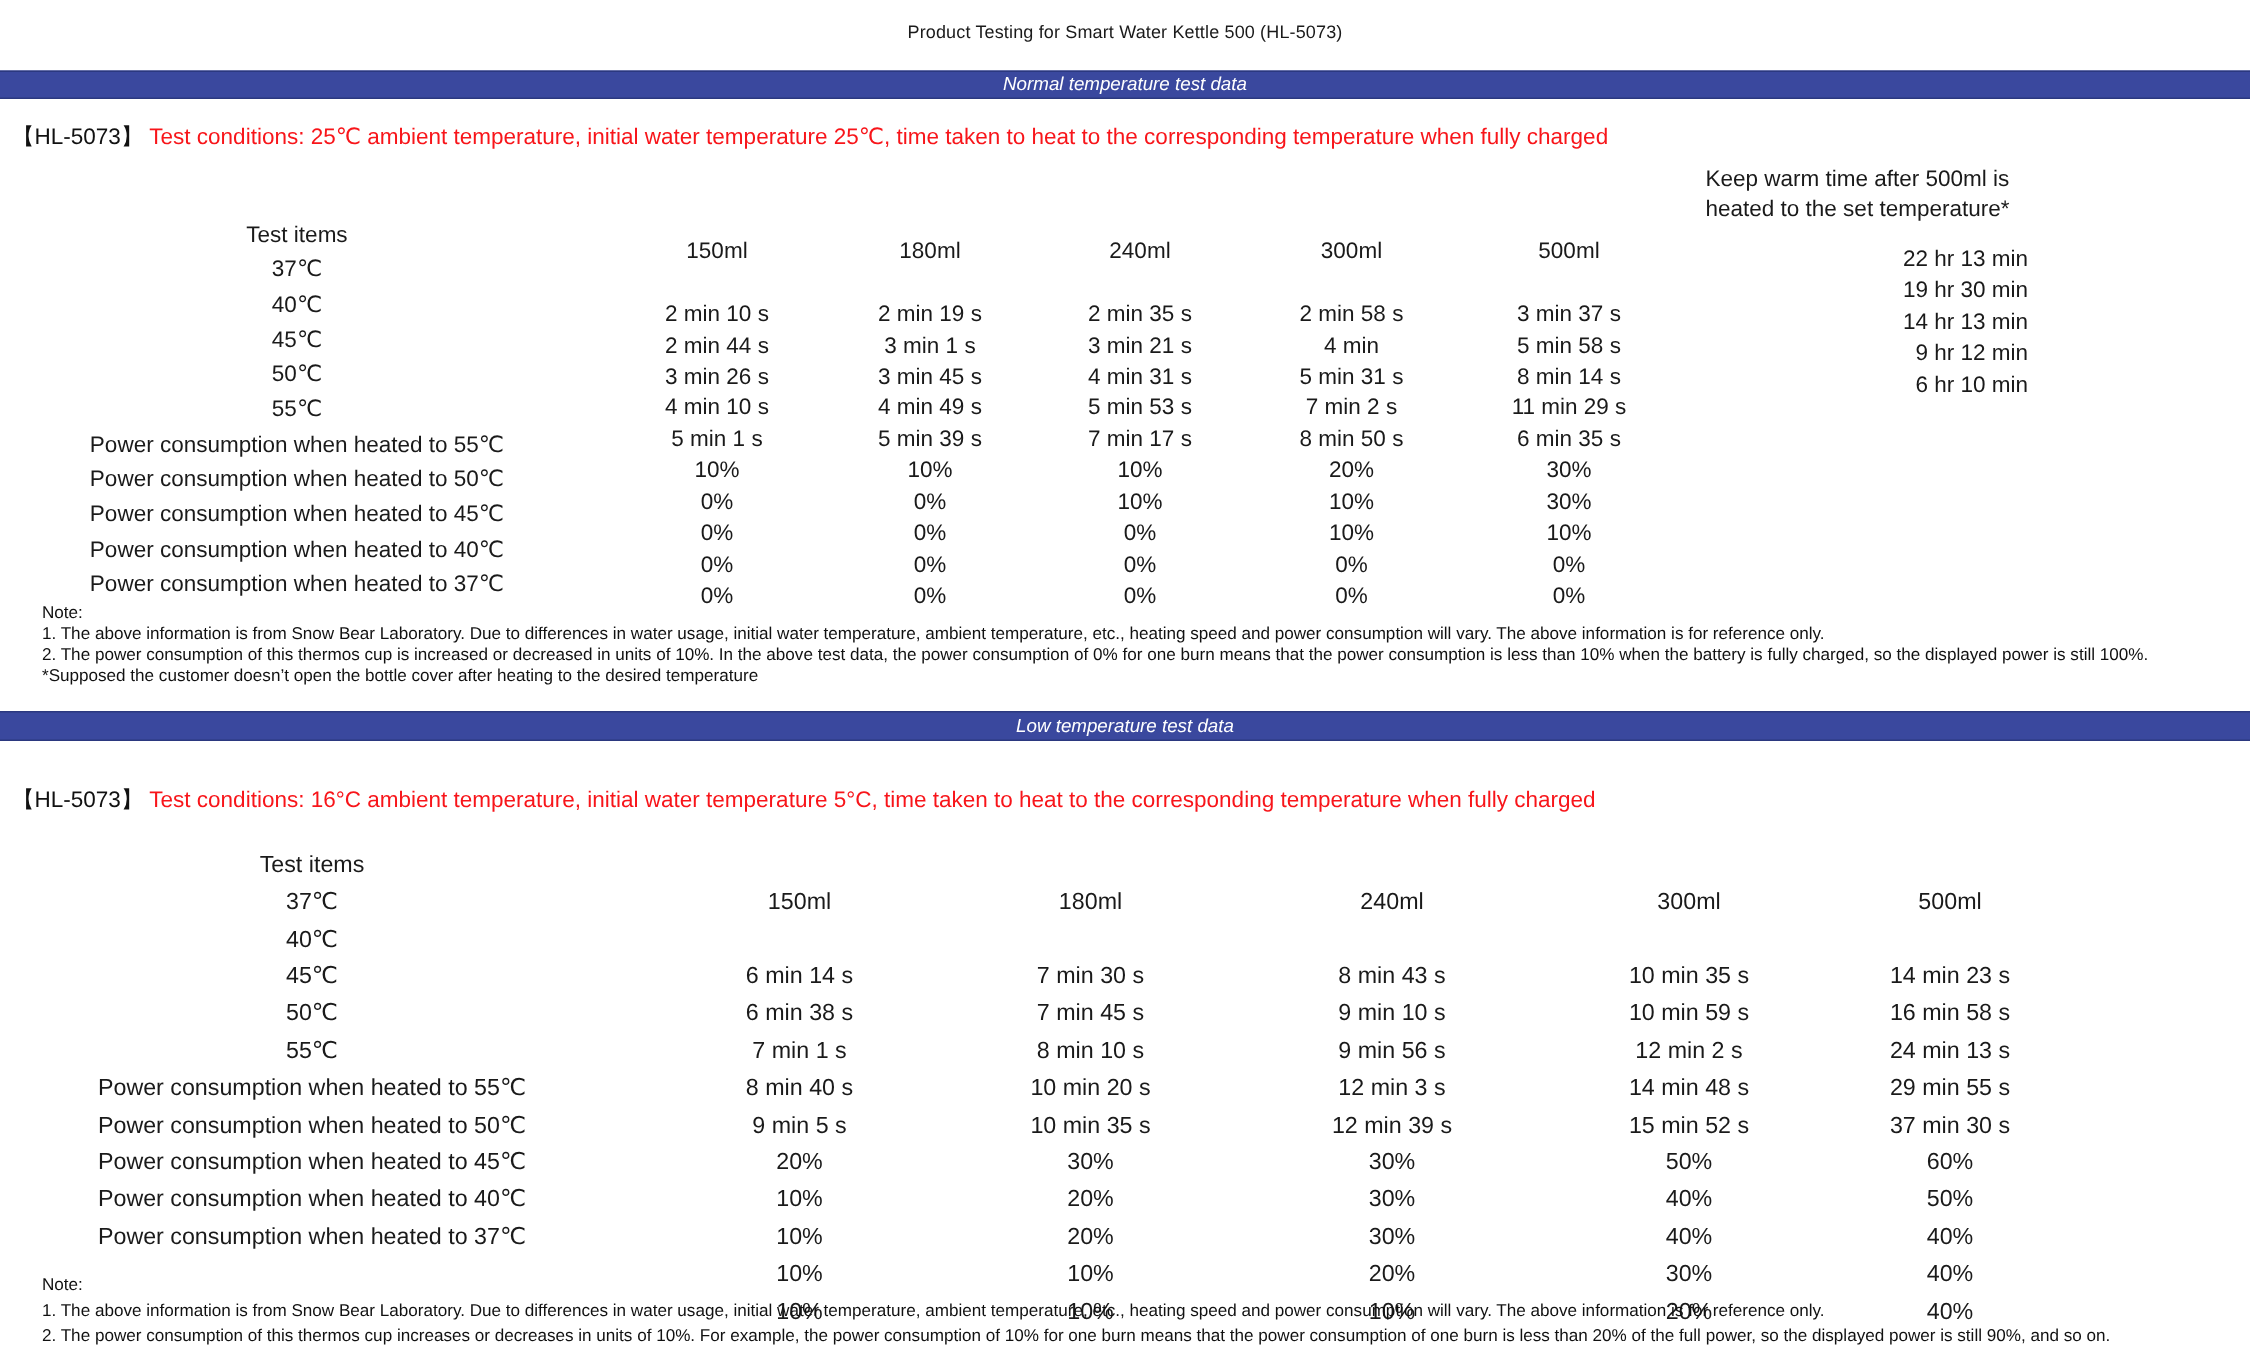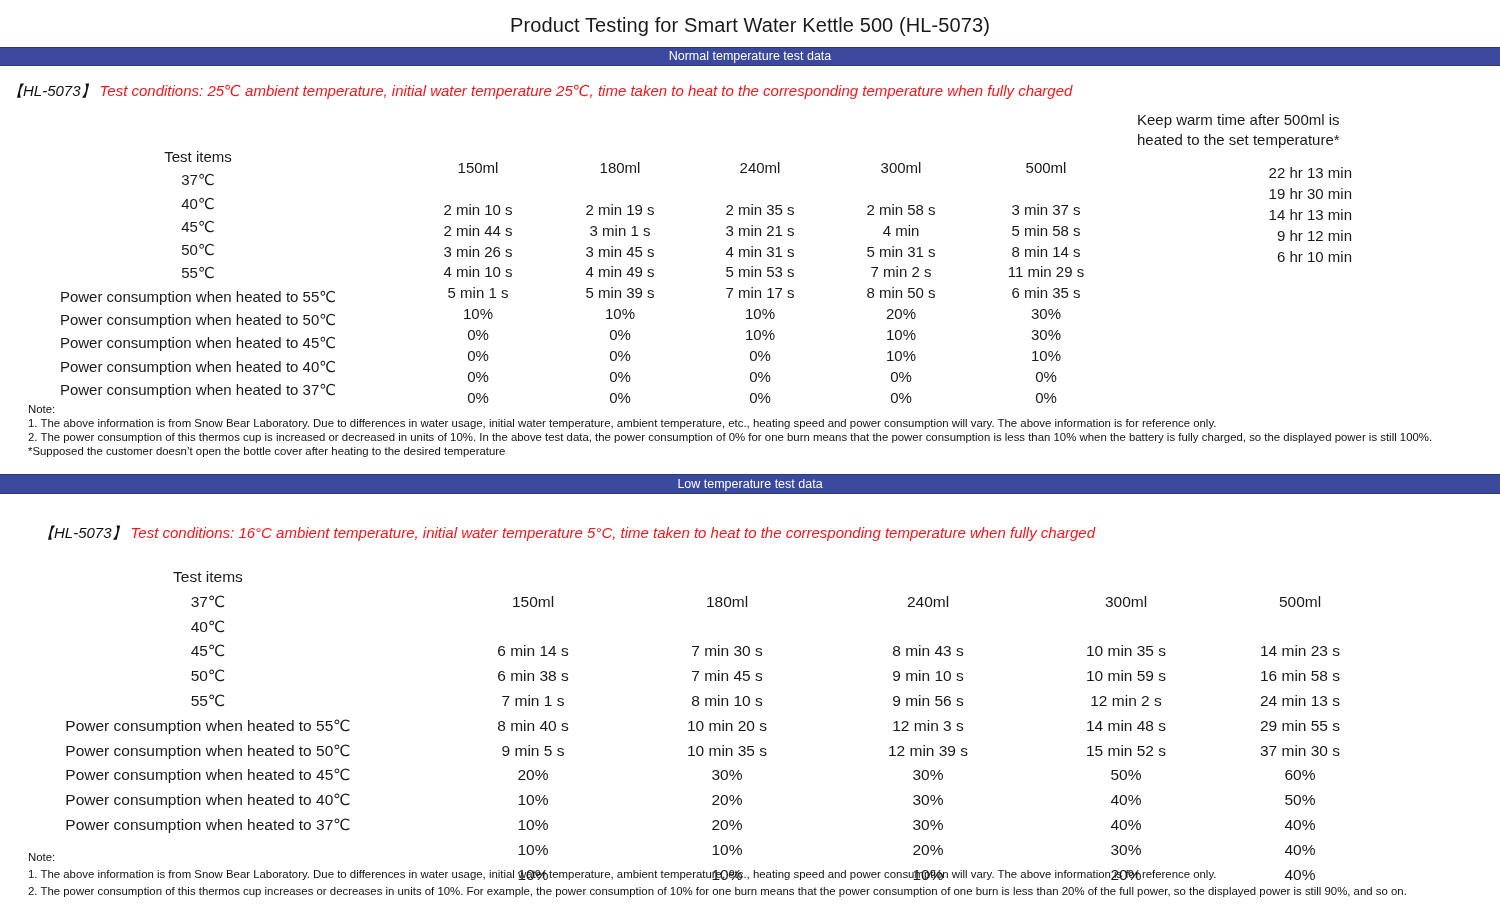--- a/index.html
+++ b/index.html
@@ -5,31 +5,31 @@
   :root{
     --blue:#3a489e;
     --blue-edge:#2b387f;
     --red:#f8151a;
     --ink:#1a1a1a;
   }
   html,body{margin:0;padding:0;}
   body{font-family:"Liberation Sans","DejaVu Sans",sans-serif;color:var(--ink);background:#fff;}
   .page{position:relative;width:1500px;height:909px;background:#fff;overflow:hidden;}
 
-  .title{position:absolute;top:14px;left:0;width:100%;text-align:center;font-size:20px;letter-spacing:.1px;}
+  .title{position:absolute;top:14px;left:0;width:100%;text-align:center;font-size:12px;letter-spacing:.1px;}
 
   .banner{position:absolute;left:0;width:1500px;background:var(--blue);color:#fff;text-align:center;
           font-size:12.5px;border-top:1px solid var(--blue-edge);border-bottom:1px solid var(--blue-edge);
-          box-sizing:border-box;}
+          box-sizing:border-box;font-style:italic;}
   .banner1{top:47px;height:19px;line-height:17px;}
   .banner2{top:474px;height:20px;line-height:18px;}
 
-  .cond{position:absolute;left:8px;font-size:15px;white-space:nowrap;font-style:italic;}
+  .cond{position:absolute;left:8px;font-size:15px;white-space:nowrap;}
   .cond1{top:82px;}
-  .cond2{top:524px;margin-left:31px;}
+  .cond2{top:524px;}
   .cond .model{color:#111;margin-right:4px;}
   .cond .red{color:var(--red);}
 
   .tcol{position:absolute;text-align:center;white-space:pre-line;}
 
   
   .t1{font-size:15px;line-height:20.9px;top:137px;}
   .t1-labels{left:0;width:396px;top:145px;line-height:23.3px;font-size:15px;}
   .t1-c0{left:408px;width:140px;}
   .t1-c1{left:550px;width:140px;}

